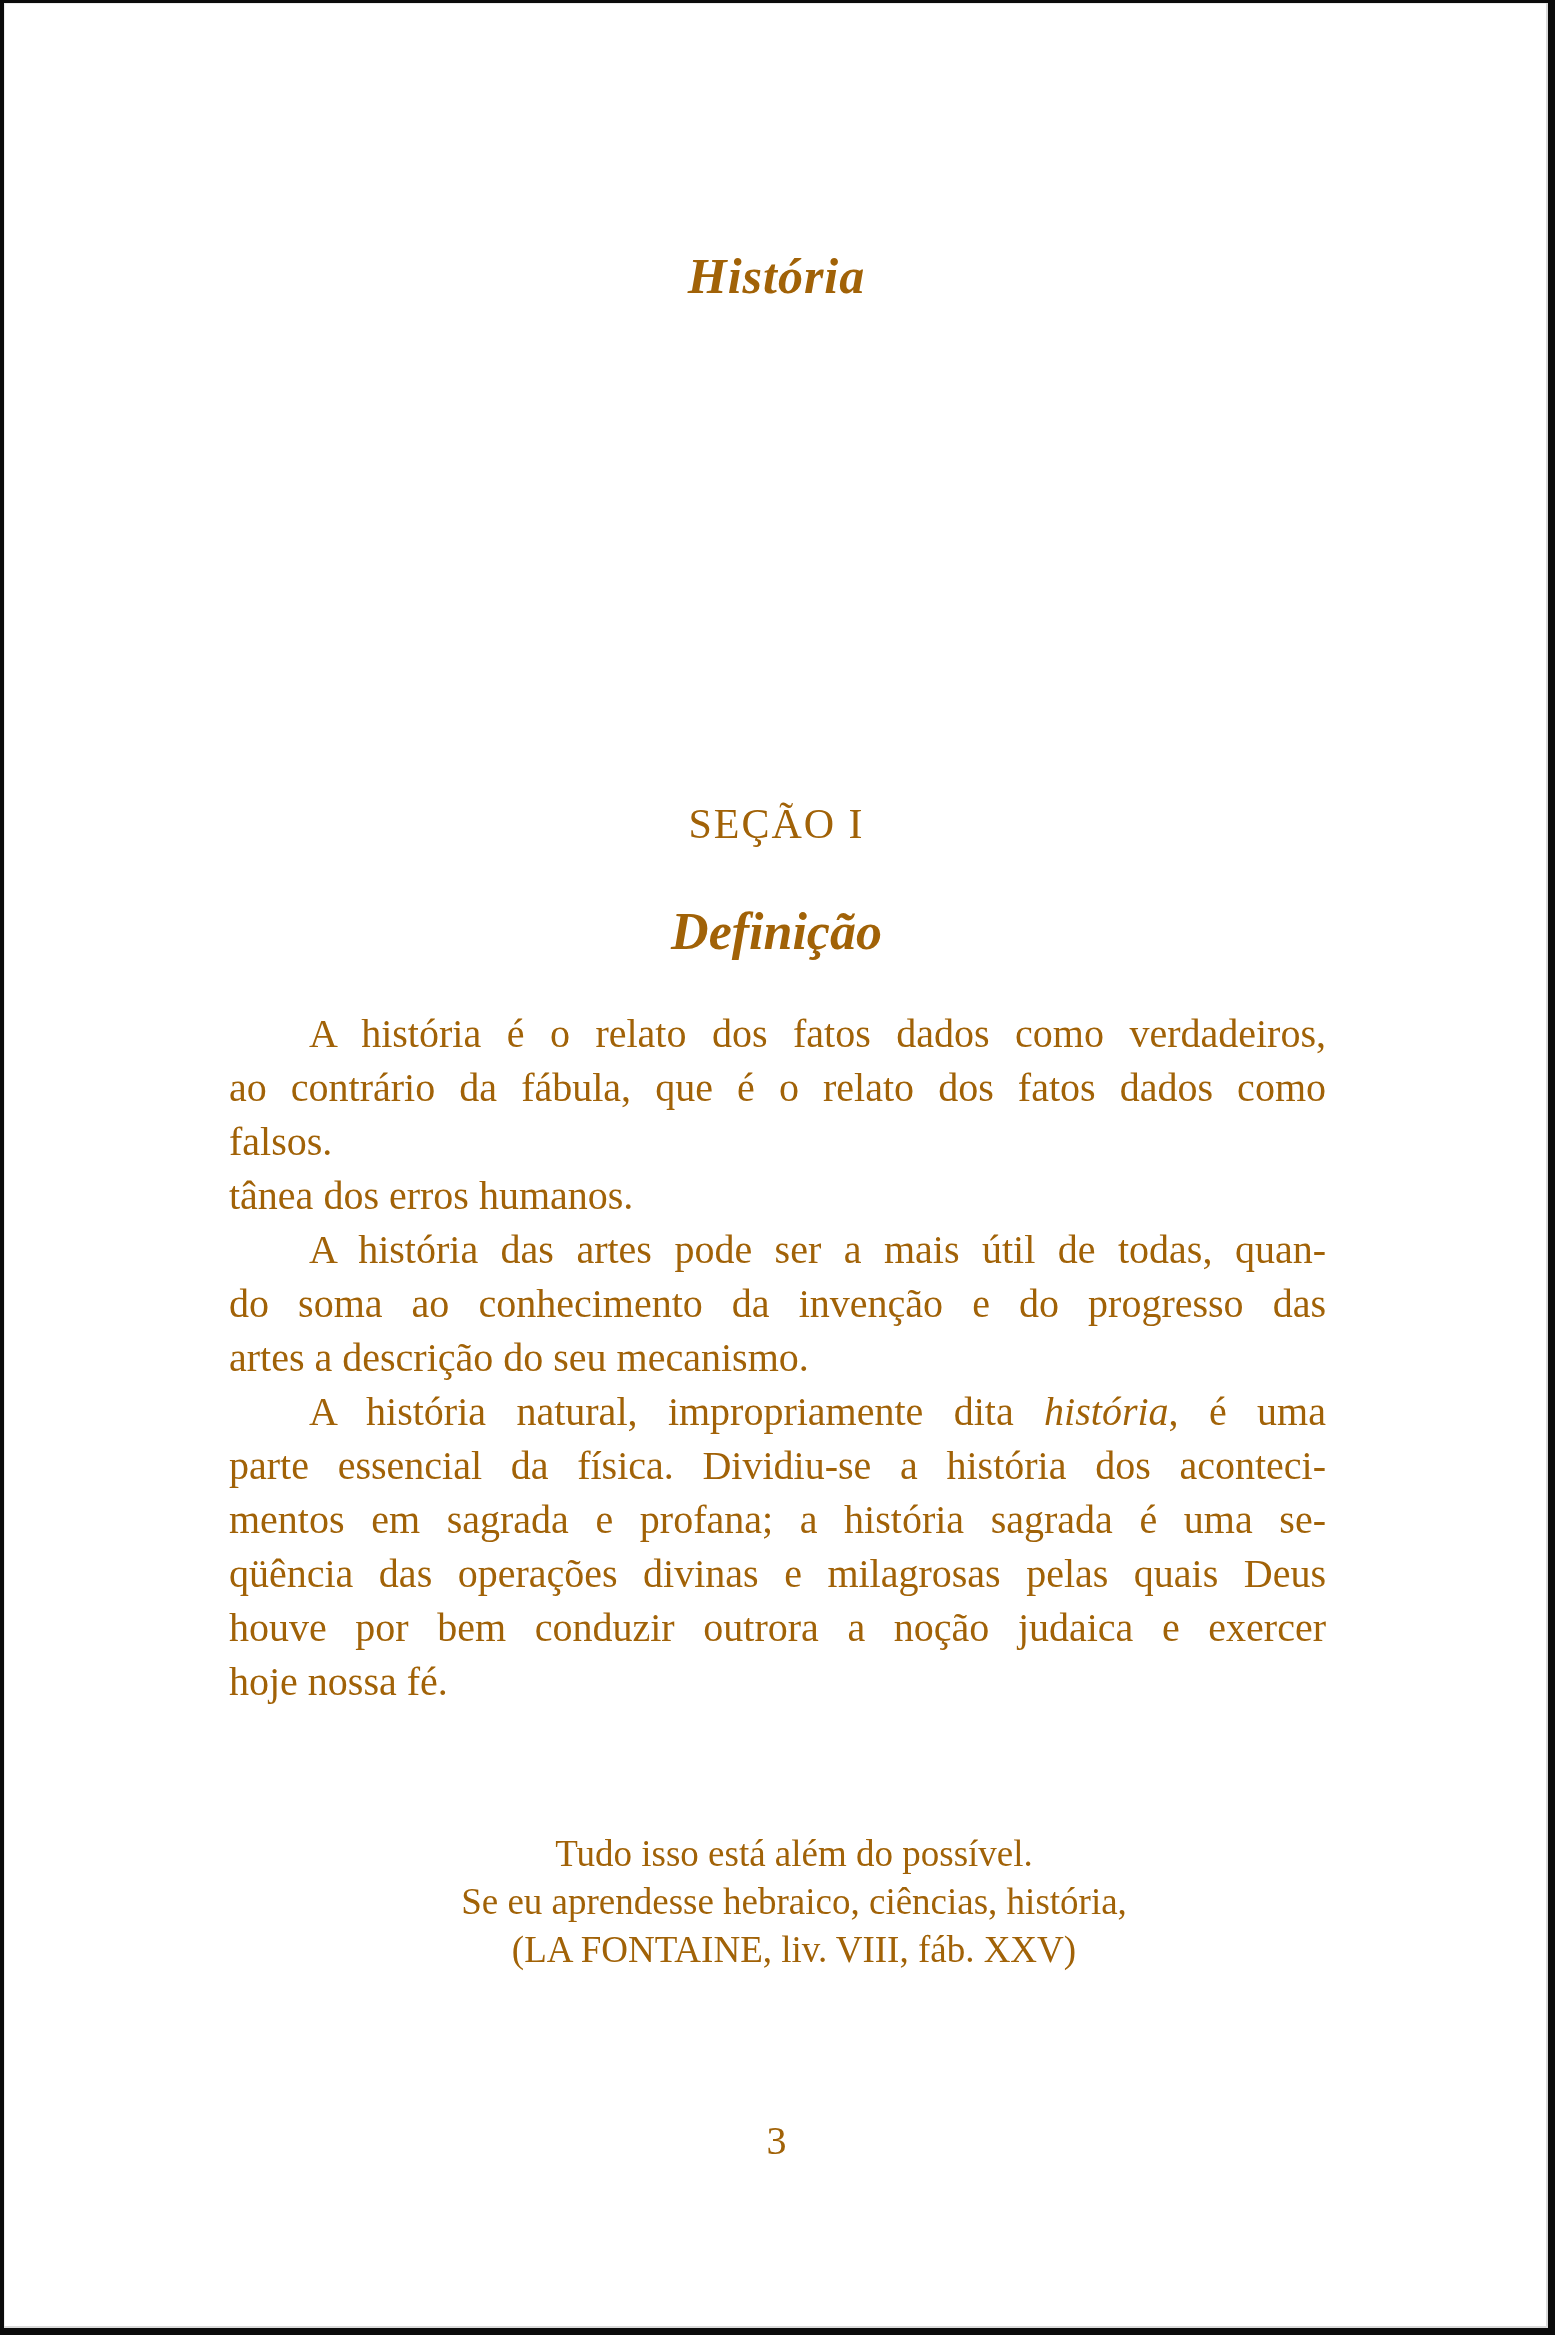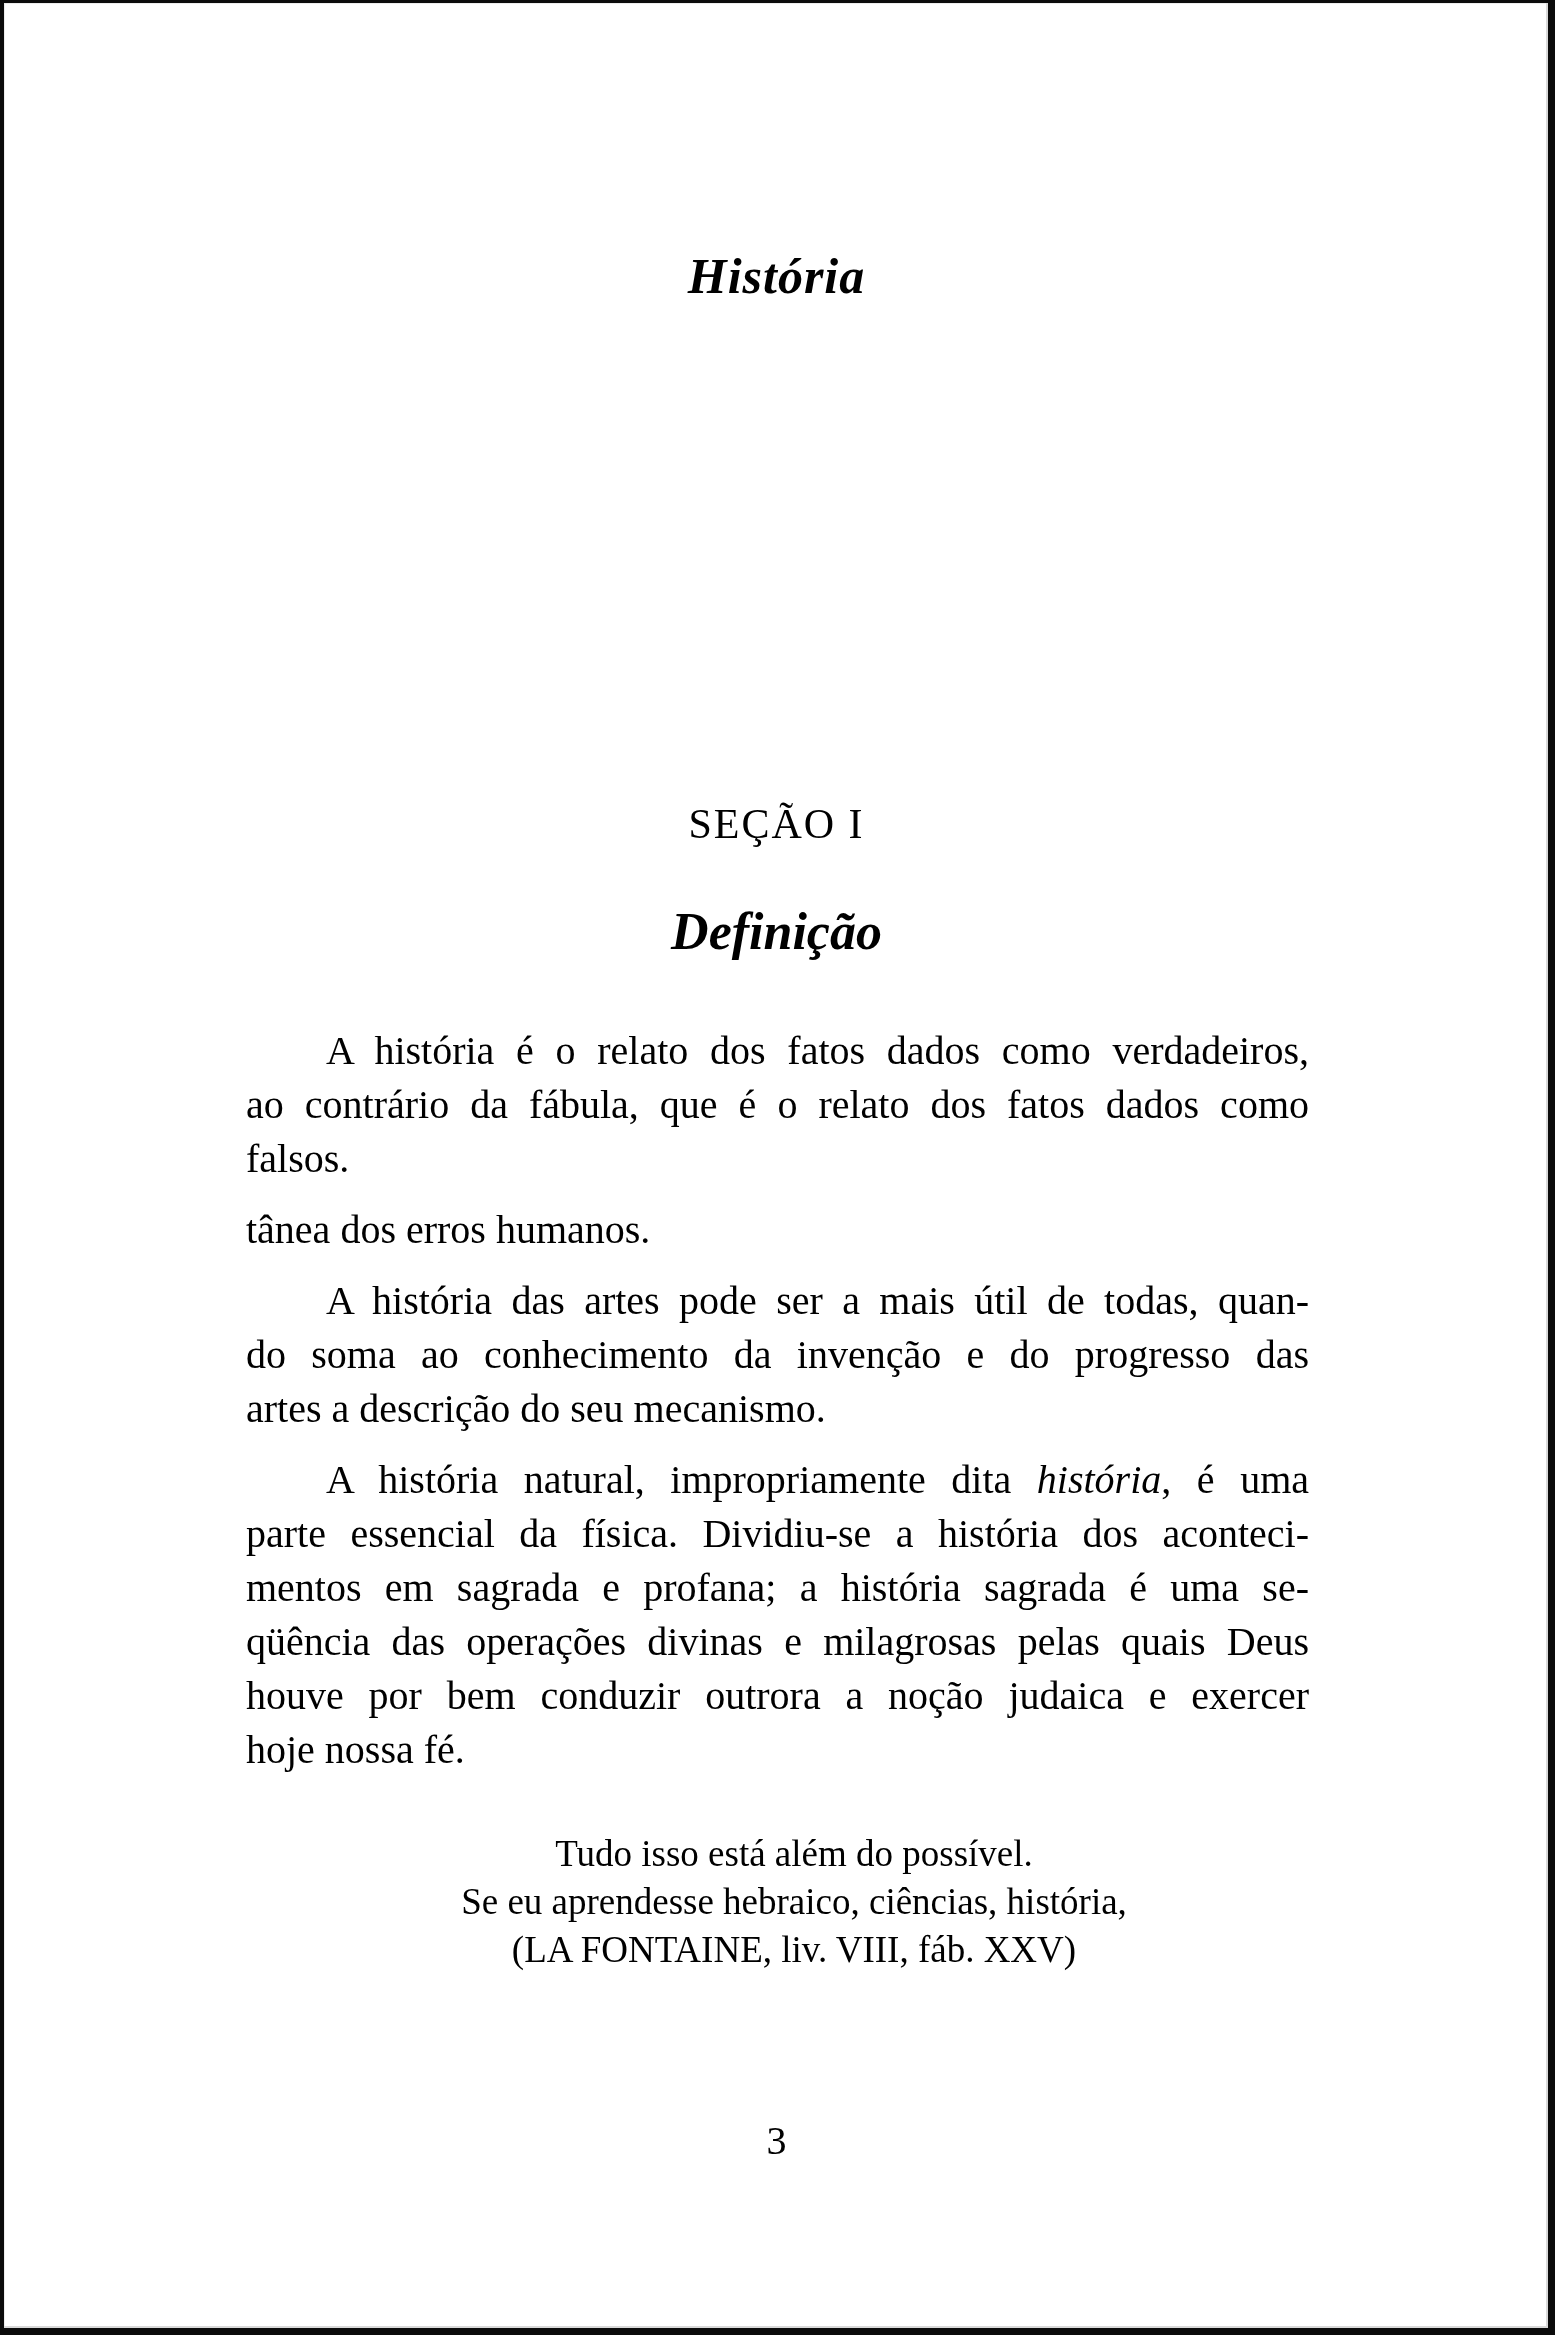--- a/index.html
+++ b/index.html
@@ -11,21 +11,21 @@
     position: relative;
     width: 1555px;
     height: 2335px;
     background: #ffffff;
     box-sizing: border-box;
     border-style: solid;
     border-color: #0b0b0b;
     border-width: 3px 7px 7px 4px;
     box-shadow: inset -2px -2px 0 #d9d9d9, inset 1px 1px 0 #ececec;
     font-family: "Liberation Serif", serif;
-    color: #000000;
+    color: #a16207;
     overflow: hidden;
     padding-left: 22px;
   }
   .chapter-title {
     position: absolute;
     top: 244px;
     left: 225px;
     width: 1095px;
     margin: 0;
     text-align: center;
@@ -55,21 +55,21 @@
     font-style: italic;
   }
   .body-text {
     position: absolute;
     top: 1004px;
     left: 225px;
     width: 1097px;
     font-size: 40px;
     line-height: 54px;
   }
-  .para { margin: 17px; }
+  .para { margin: 0; }
   .line { text-align: justify; }
   .line.just { text-align-last: justify; }
   .line.indent { padding-left: 80px; }
   .line em { font-style: italic; }
   .verse-quote {
     position: absolute;
     top: 1827px;
     left: 395px;
     width: 790px;
     font-size: 37px;

